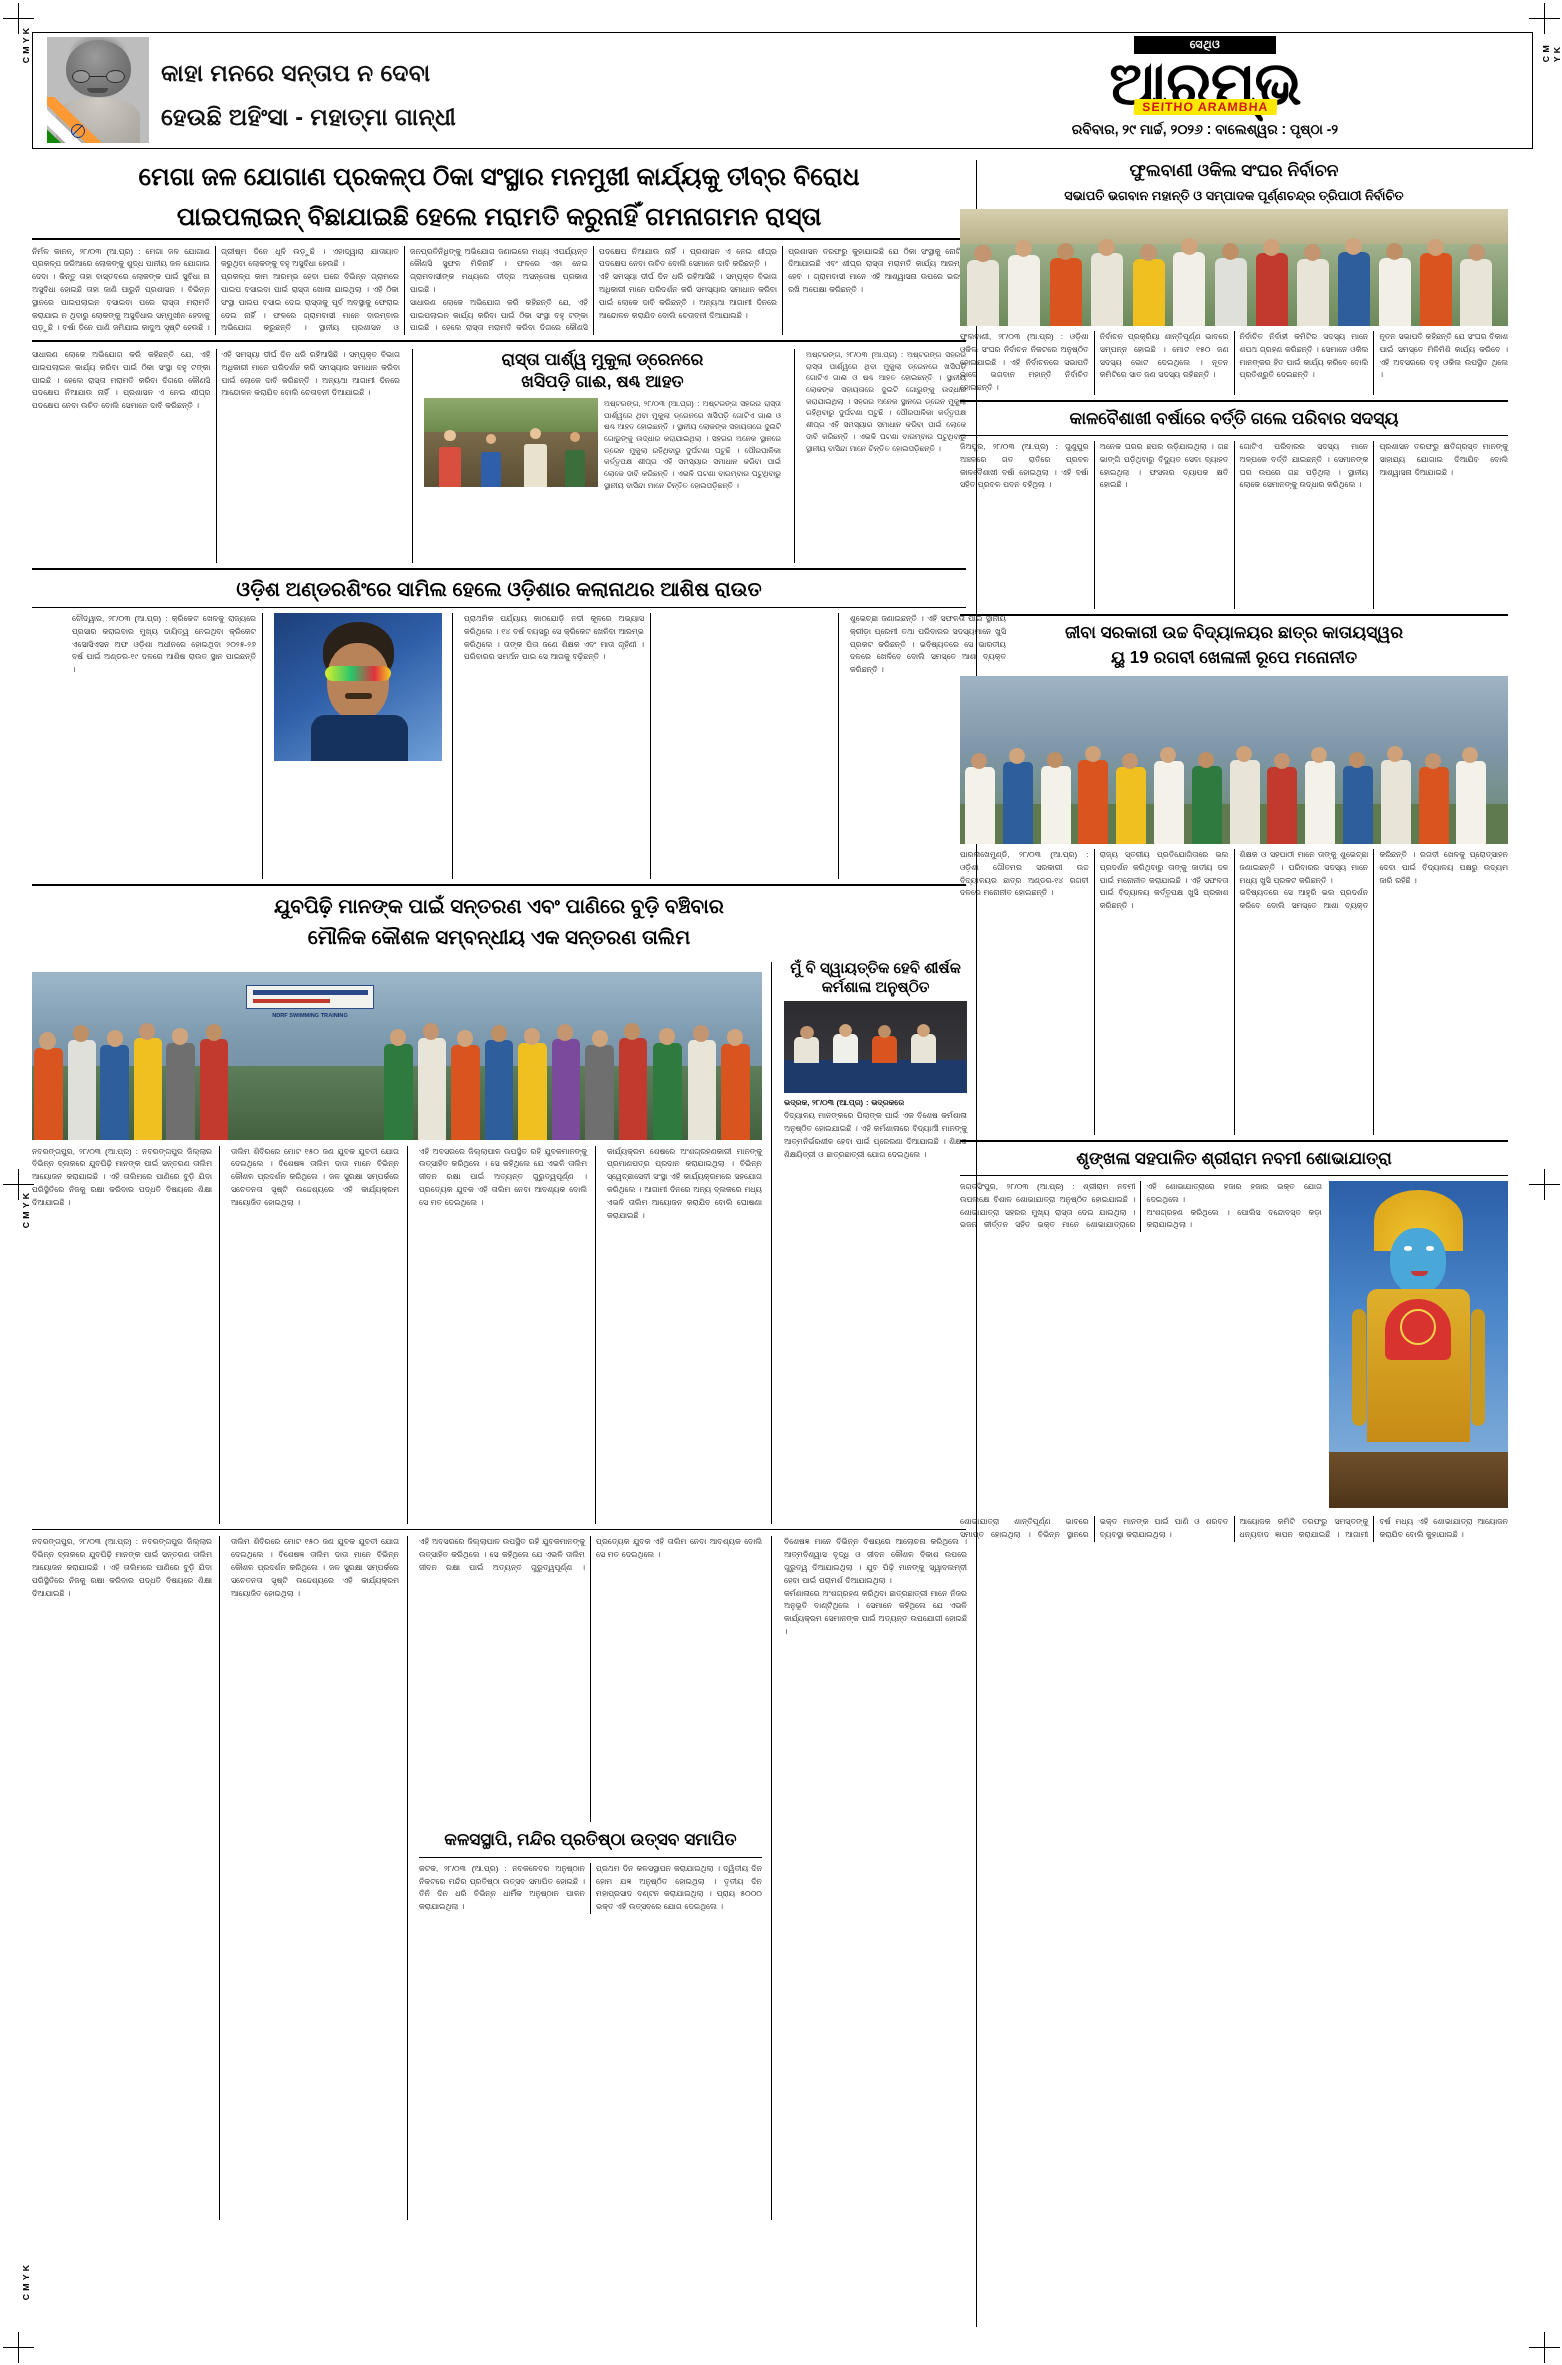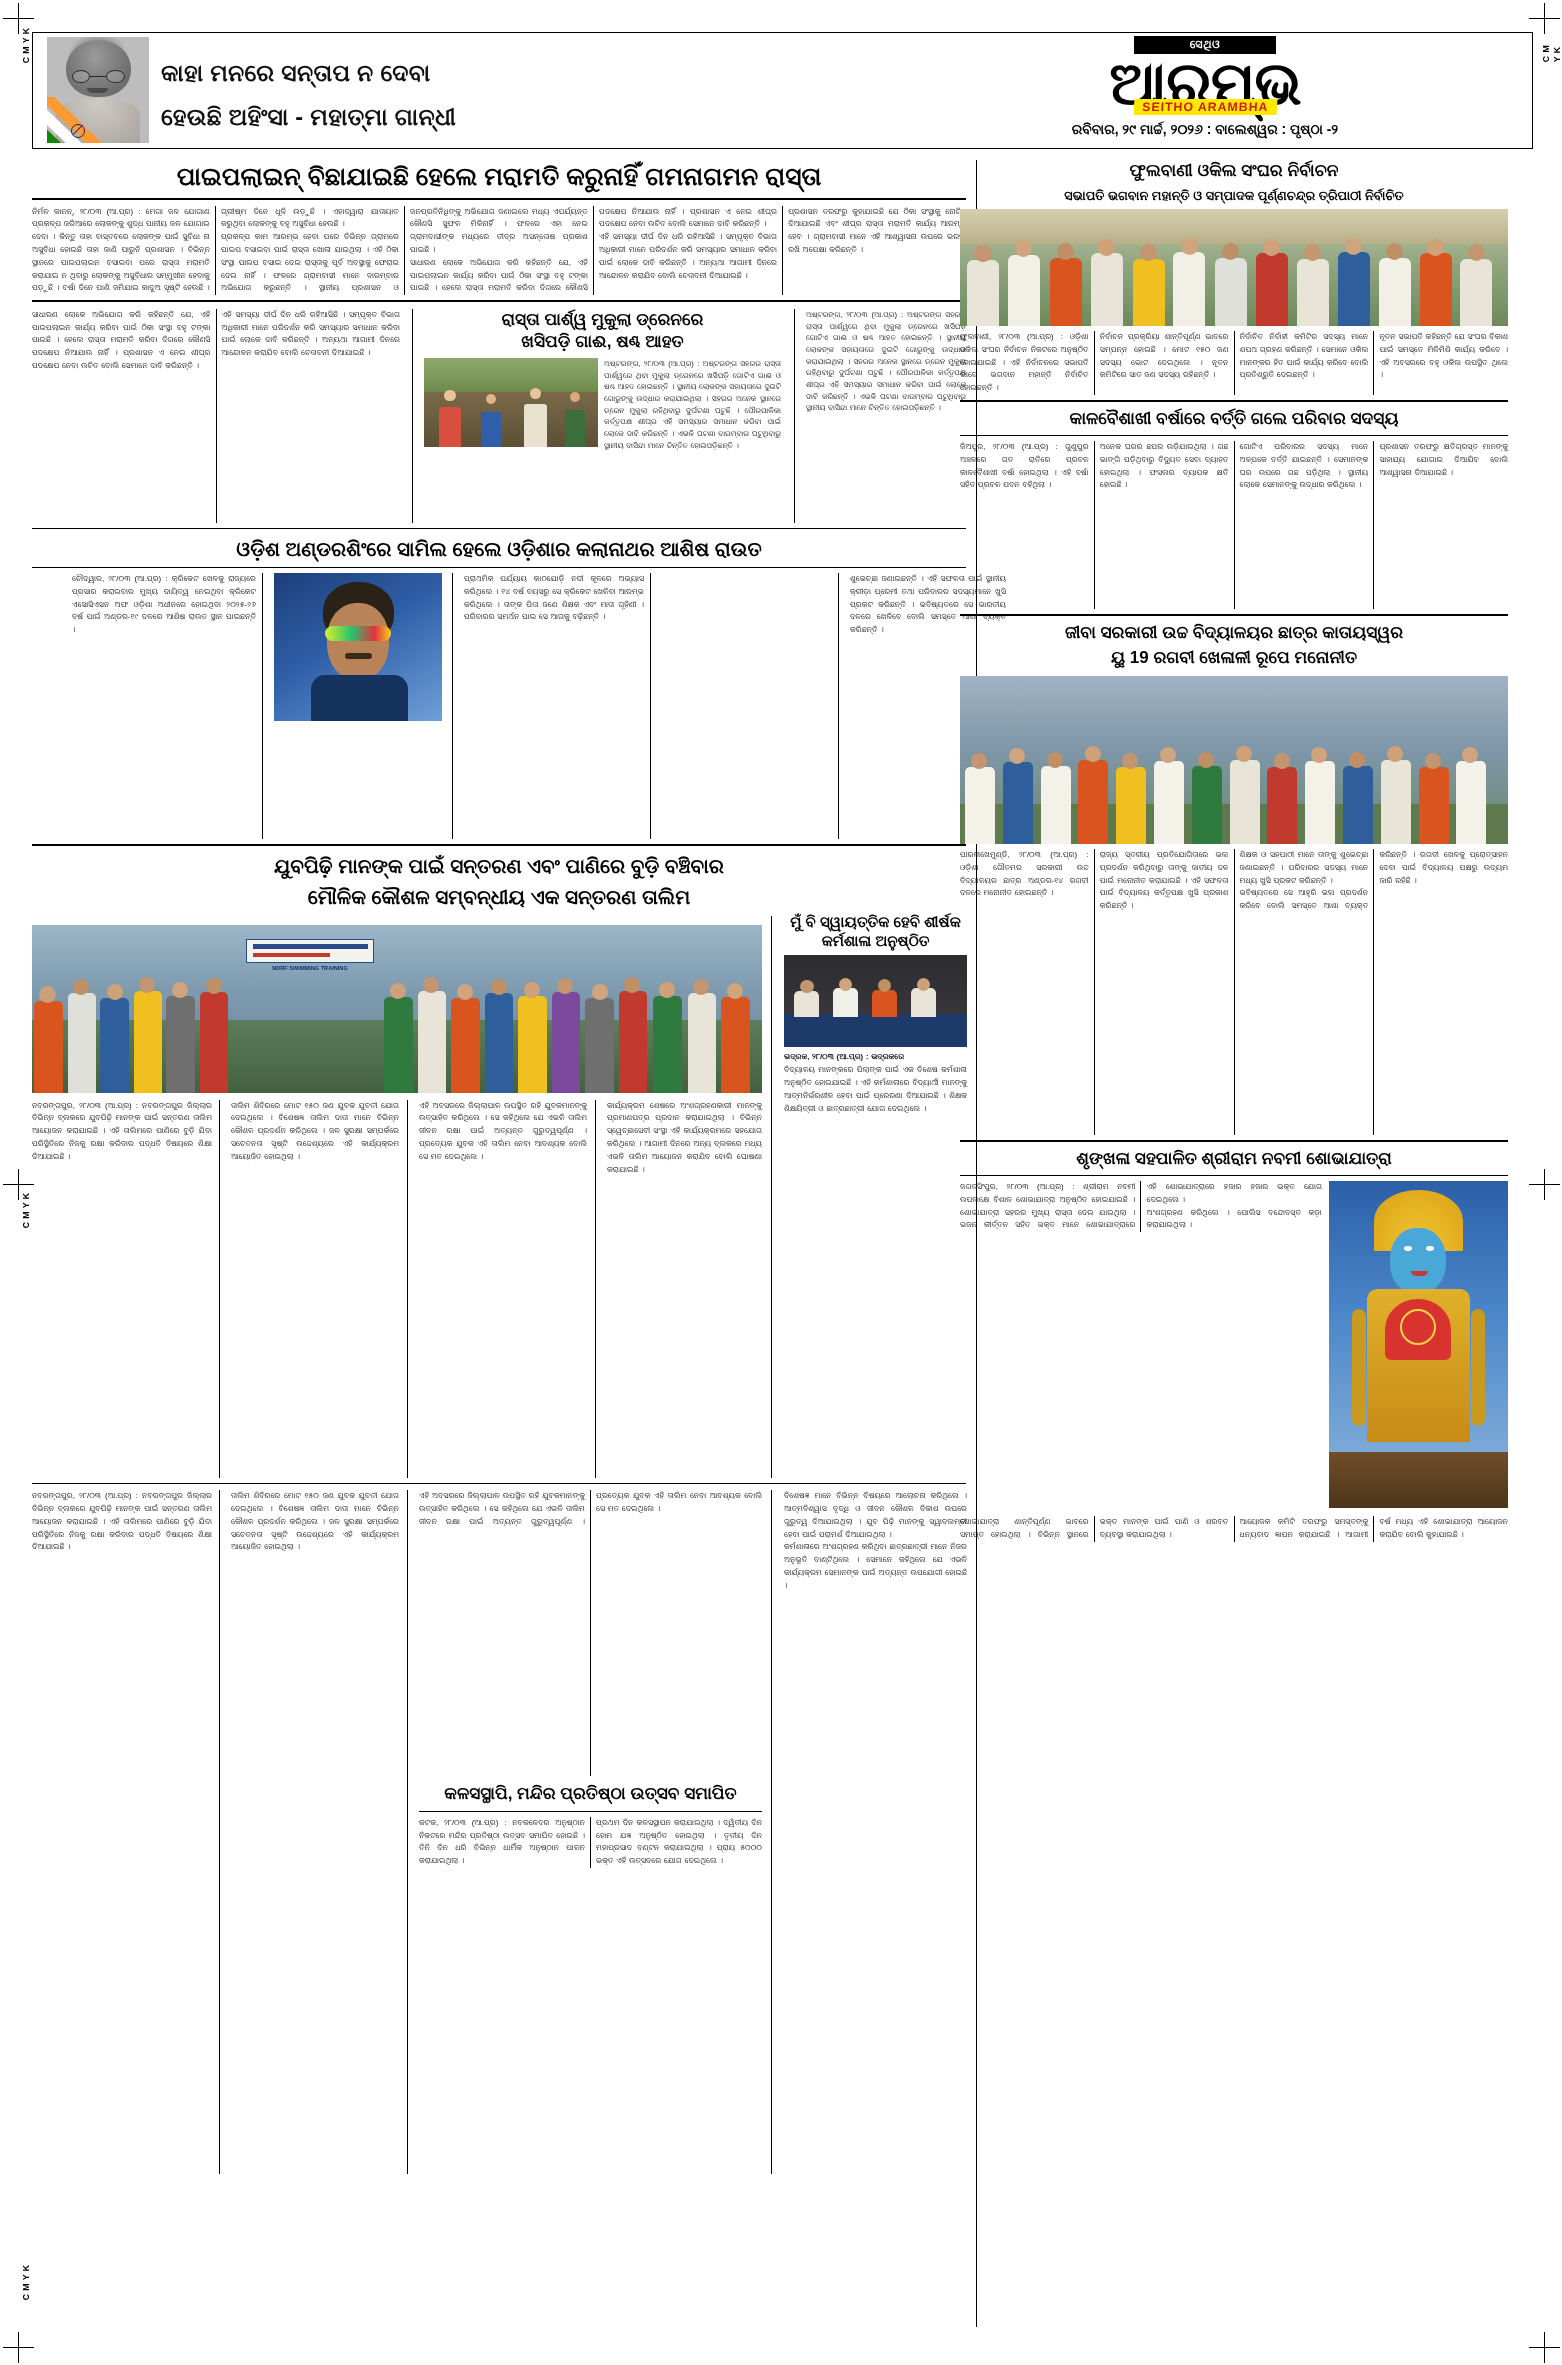--- a/index.html
+++ b/index.html
@@ -228,20 +228,21 @@
       </div>
 
     </div>
   </div>
 
   <div class="divider-v"></div>
 
   <div id="main-left">
 
     <div class="blk">
+      <div class="hl hl-xl" style="margin-bottom:7.1px;">ମେଗା ଜଳ ଯୋଗାଣ ପ୍ରକଳ୍ପ ଠିକା ସଂସ୍ଥାର ମନମୁଖୀ କାର୍ଯ୍ୟକୁ ତୀବ୍ର ବିରୋଧ</div>
       <div class="hl hl-xl" style="margin-bottom:5px;">ପାଇପଲାଇନ୍ ବିଛାଯାଇଛି ହେଲେ ମରାମତି କରୁନାହିଁ ଗମନାଗମନ ରାସ୍ତା</div>
       <div class="rule" style="margin-bottom:6.1px;"></div>
       <div class="cols5 col-text">
         <p>ନିର୍ମଳ କାନନ୍, ୨୮/୦୩ (ଆ.ପ୍ର) : ମେଗା ଜଳ ଯୋଗାଣ ପ୍ରକଳ୍ପ ଜରିଆରେ ଲୋକଙ୍କୁ ଶୁଦ୍ଧ ପାନୀୟ ଜଳ ଯୋଗାଇ ଦେବା । କିନ୍ତୁ ତାହା ବାସ୍ତବରେ ଲୋକଙ୍କ ପାଇଁ ସୁବିଧା ନା ଅସୁବିଧା ହୋଇଛି ତାହା ଜାଣି ପାରୁନି ପ୍ରଶାସନ । ବିଭିନ୍ନ ସ୍ଥାନରେ ପାଇପଲାଇନ ବସାଇବା ପରେ ରାସ୍ତା ମରାମତି କରାଯାଇ ନ ଥିବାରୁ ଲୋକଙ୍କୁ ଅସୁବିଧାର ସମ୍ମୁଖୀନ ହେବାକୁ ପଡ଼ୁଛି । ବର୍ଷା ଦିନେ ପାଣି ଜମିଯାଇ କାଦୁଅ ସୃଷ୍ଟି ହେଉଛି । ଗ୍ରୀଷ୍ମ ଦିନେ ଧୂଳି ଉଡ଼ୁଛି । ଏହାଦ୍ୱାରା ଯାତାୟାତ କରୁଥିବା ଲୋକଙ୍କୁ ବହୁ ଅସୁବିଧା ହେଉଛି ।</p>
         <p>ପ୍ରକଳ୍ପ କାମ ଆରମ୍ଭ ହେବା ପରେ ବିଭିନ୍ନ ଗ୍ରାମରେ ପାଇପ ବସାଇବା ପାଇଁ ରାସ୍ତା ଖୋଳା ଯାଇଥିଲା । ଏହି ଠିକା ସଂସ୍ଥା ପାଇପ ବସାଇ ଦେଇ ରାସ୍ତାକୁ ପୂର୍ବ ଅବସ୍ଥାକୁ ଫେରାଇ ଦେଇ ନାହିଁ । ଫଳରେ ଗ୍ରାମବାସୀ ମାନେ ବାରମ୍ବାର ଅଭିଯୋଗ କରୁଛନ୍ତି । ସ୍ଥାନୀୟ ପ୍ରଶାସନ ଓ ଜନପ୍ରତିନିଧିଙ୍କୁ ଅଭିଯୋଗ ଜଣାଇଲେ ମଧ୍ୟ ଏପର୍ଯ୍ୟନ୍ତ କୌଣସି ସୁଫଳ ମିଳିନାହିଁ । ଫଳରେ ଏହା ନେଇ ଗ୍ରାମବାସୀଙ୍କ ମଧ୍ୟରେ ତୀବ୍ର ଅସନ୍ତୋଷ ପ୍ରକାଶ ପାଇଛି ।</p>
         <p>ସାଧାରଣ ଲୋକେ ଅଭିଯୋଗ କରି କହିଛନ୍ତି ଯେ, ଏହି ପାଇପଲାଇନ କାର୍ଯ୍ୟ କରିବା ପାଇଁ ଠିକା ସଂସ୍ଥା ବହୁ ଟଙ୍କା ପାଇଛି । ହେଲେ ରାସ୍ତା ମରାମତି କରିବା ଦିଗରେ କୌଣସି ପଦକ୍ଷେପ ନିଆଯାଉ ନାହିଁ । ପ୍ରଶାସନ ଏ ନେଇ ଶୀଘ୍ର ପଦକ୍ଷେପ ନେବା ଉଚିତ ବୋଲି ସେମାନେ ଦାବି କରିଛନ୍ତି ।</p>
         <p>ଏହି ସମସ୍ୟା ଦୀର୍ଘ ଦିନ ଧରି ରହିଆସିଛି । ସମ୍ପୃକ୍ତ ବିଭାଗ ଅଧିକାରୀ ମାନେ ପରିଦର୍ଶନ କରି ସମସ୍ୟାର ସମାଧାନ କରିବା ପାଇଁ ଲୋକେ ଦାବି କରିଛନ୍ତି । ଅନ୍ୟଥା ଆଗାମୀ ଦିନରେ ଆନ୍ଦୋଳନ କରାଯିବ ବୋଲି ଚେତାବନୀ ଦିଆଯାଇଛି ।</p>
         <p>ପ୍ରଶାସନ ତରଫରୁ କୁହାଯାଇଛି ଯେ ଠିକା ସଂସ୍ଥାକୁ ନୋଟିସ ଦିଆଯାଇଛି ଏବଂ ଶୀଘ୍ର ରାସ୍ତା ମରାମତି କାର୍ଯ୍ୟ ଆରମ୍ଭ ହେବ । ଗ୍ରାମବାସୀ ମାନେ ଏହି ଆଶ୍ୱାସନା ଉପରେ ଭରସା ରଖି ଅପେକ୍ଷା କରିଛନ୍ତି ।</p>
       </div>
     </div>
@@ -313,21 +314,21 @@
         <div style="position:absolute;left:778px;top:0;width:156px;height:100%;">
           <div class="col-text">ଶୁଭେଚ୍ଛା ଜଣାଇଛନ୍ତି । ଏହି ସଫଳତା ପାଇଁ ସ୍ଥାନୀୟ କ୍ରୀଡ଼ା ପ୍ରେମୀ ତଥା ପରିବାରର ସଦସ୍ୟମାନେ ଖୁସି ପ୍ରକଟ କରିଛନ୍ତି । ଭବିଷ୍ୟତରେ ସେ ଭାରତୀୟ ଦଳରେ ଖେଳିବେ ବୋଲି ସମସ୍ତେ ଆଶା ବ୍ୟକ୍ତ କରିଛନ୍ତି ।</div>
         </div>
       </div>
     </div>
 
     <div class="rule" style="margin:4.1px 0 7.1px;"></div>
 
     <div class="blk">
       <div class="hl hl-lg" style="margin-bottom:5.1px;">ଯୁବପିଢ଼ି ମାନଙ୍କ ପାଇଁ ସନ୍ତରଣ ଏବଂ ପାଣିରେ ବୁଡ଼ି ବଞ୍ଚିବାର</div>
-      <div class="hl hl-lg" style="margin-bottom:15px;">ମୌଳିକ କୌଶଳ ସମ୍ବନ୍ଧୀୟ ଏକ ସନ୍ତରଣ ତାଲିମ</div>
+      <div class="hl hl-lg" style="margin-bottom:21px;">ମୌଳିକ କୌଶଳ ସମ୍ବନ୍ଧୀୟ ଏକ ସନ୍ତରଣ ତାଲିମ</div>
 
       <div class="photo" style="width:730px;height:168px;margin-bottom:6.1px;">
         <div style="position:absolute;inset:0;background:linear-gradient(#9db7c9,#7c99ae 40%,#6b8496);"></div>
         <div style="position:absolute;left:0;bottom:0;right:0;height:44%;background:linear-gradient(#5d7e5a,#44613f);"></div>
         <div style="position:absolute;left:214px;top:13.3px;width:128px;height:24.5px;background:#f2f2ee;border:1px solid #2b4a8a;"></div>
         <div style="position:absolute;left:221px;top:18.4px;width:115px;height:5.1px;background:#2b4a8a;"></div>
         <div style="position:absolute;left:221px;top:27.6px;width:77px;height:4.1px;background:#c23a2e;"></div>
         <div style="position:absolute;left:214px;top:40px;width:128px;text-align:center;font-size:5.6px;font-weight:700;color:#12306b;">NDRF SWIMMING TRAINING</div>
         <div style="position:absolute;left:0;bottom:0;right:0;height:78%;">
           <div style="position:absolute;left:2px;bottom:0;width:29px;height:92px;background:#d9541f;border-radius:5.1px 5.1px 0 0;"></div>

